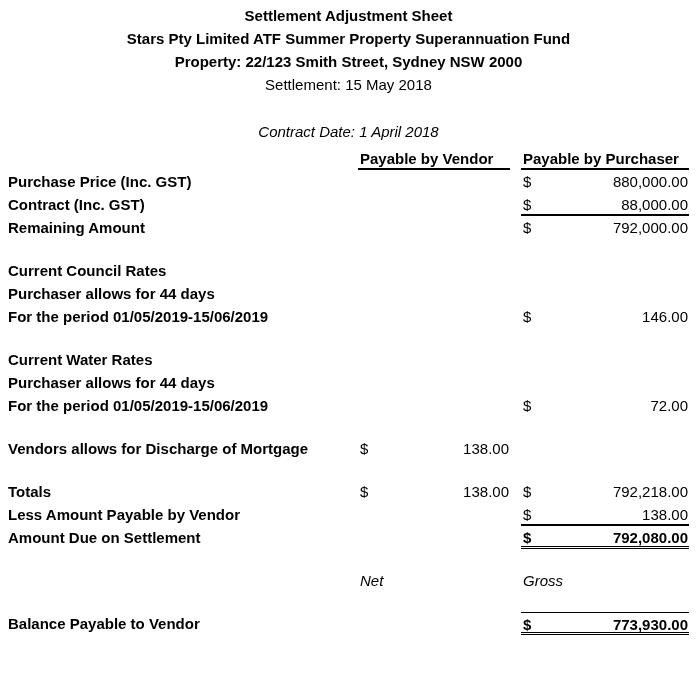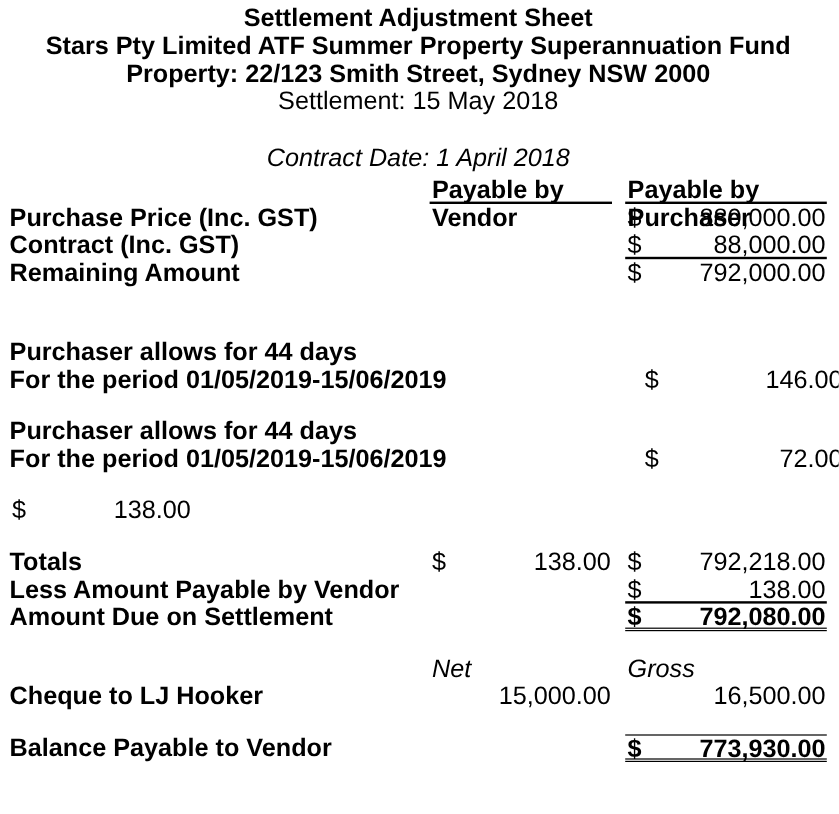--- a/index.html
+++ b/index.html
@@ -1,20 +1,20 @@
 <!DOCTYPE html>
 <html><head>
 <meta charset="utf-8">
 <style>
   html,body{margin:0;padding:0;background:#ffffff;}
   .sheet{
     width:699px;height:678px;box-sizing:border-box;
     background:#ffffff;color:#000000;
     font-family:"Liberation Sans",sans-serif;
-    font-size:21px;line-height:23px;
+    font-size:15px;line-height:23px;
     padding:4px 10px 0 8px;overflow:hidden;
   }
   .hl{text-align:center;height:23px;}
   .b{font-weight:bold;}
   .i{font-style:italic;margin-top:24px;}
   .row{display:flex;height:23px;align-items:flex-end;}
   .row.spacer{height:20px;}
   .colhead{margin-top:4px;}
   .lbl{flex:0 0 350px;white-space:nowrap;height:23px;font-weight:bold;}
   .vcol{flex:0 0 152px;height:23px;box-sizing:border-box;padding:0 1px 0 2px;}
@@ -62,52 +62,59 @@
       <div class="row">
         <div class="lbl">Remaining Amount</div>
         <div class="vcol"></div>
         <div class="pcol cell">
           <span>$</span>
           <span>792,000.00</span>
         </div>
       </div>
       <div class="row spacer"></div>
       <div class="row">
+        <div class="lbl b">Current Council Rates</div>
         <div class="vcol"></div>
         <div class="pcol"></div>
       </div>
       <div class="row">
         <div class="lbl">Purchaser allows for 44 days</div>
         <div class="vcol"></div>
         <div class="pcol"></div>
       </div>
       <div class="row">
         <div class="lbl">For the period 01/05/2019-15/06/2019</div>
         <div class="vcol"></div>
         <div class="pcol cell">
           <span>$</span>
           <span>146.00</span>
         </div>
       </div>
       <div class="row spacer"></div>
       <div class="row">
+        <div class="lbl b">Current Water Rates</div>
+        <div class="vcol"></div>
+        <div class="pcol"></div>
+      </div>
+      <div class="row">
         <div class="lbl">Purchaser allows for 44 days</div>
         <div class="vcol"></div>
         <div class="pcol"></div>
       </div>
       <div class="row">
         <div class="lbl">For the period 01/05/2019-15/06/2019</div>
         <div class="vcol"></div>
         <div class="pcol cell">
           <span>$</span>
           <span>72.00</span>
         </div>
       </div>
       <div class="row spacer"></div>
       <div class="row">
+        <div class="lbl">Vendors allows for Discharge of Mortgage</div>
         <div class="vcol cell">
           <span>$</span>
           <span>138.00</span>
         </div>
         <div class="pcol"></div>
       </div>
       <div class="row spacer"></div>
       <div class="row">
         <div class="lbl">Totals</div>
         <div class="vcol cell">
@@ -134,29 +141,20 @@
           <span>$</span>
           <span>792,080.00</span>
         </div>
       </div>
       <div class="row spacer"></div>
       <div class="row">
         <div class="lbl"></div>
         <div class="vcol note">Net</div>
         <div class="pcol note">Gross</div>
       </div>
-      <div class="row">
-        <div class="lbl">Cheque to LJ Hooker</div>
-        <div class="vcol cell right">
-          <span>15,000.00</span>
-        </div>
-        <div class="pcol cell right">
-          <span>16,500.00</span>
-        </div>
-      </div>
       <div class="row spacer"></div>
       <div class="row">
         <div class="lbl b">Balance Payable to Vendor</div>
         <div class="vcol"></div>
         <div class="pcol b cell" style="border-top: 1px solid rgb(0, 0, 0); border-bottom: 3px double rgb(0, 0, 0);">
           <span>$</span>
           <span>773,930.00</span>
         </div>
       </div>
     </div>

